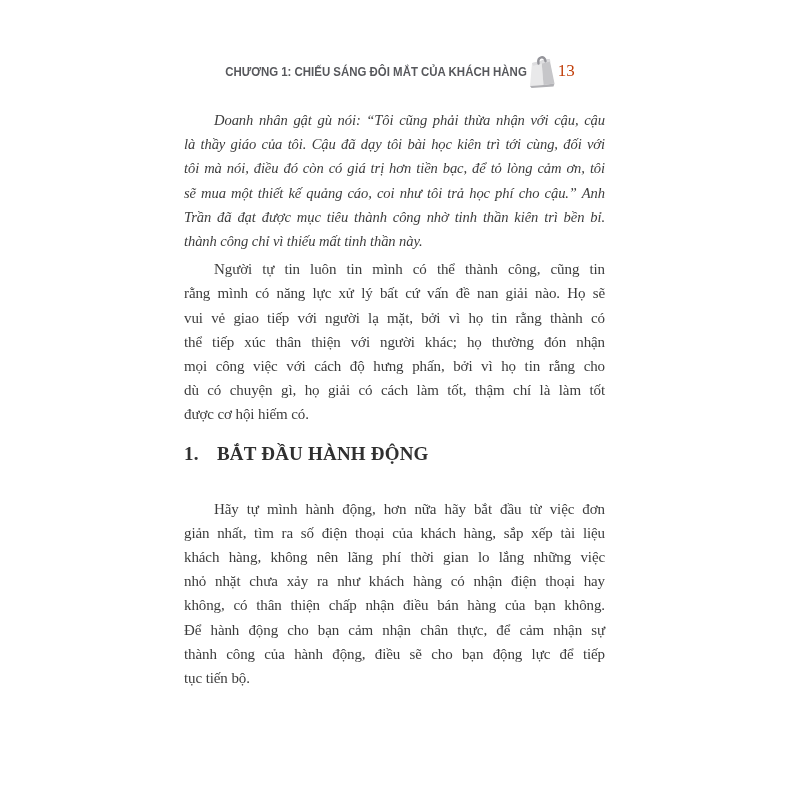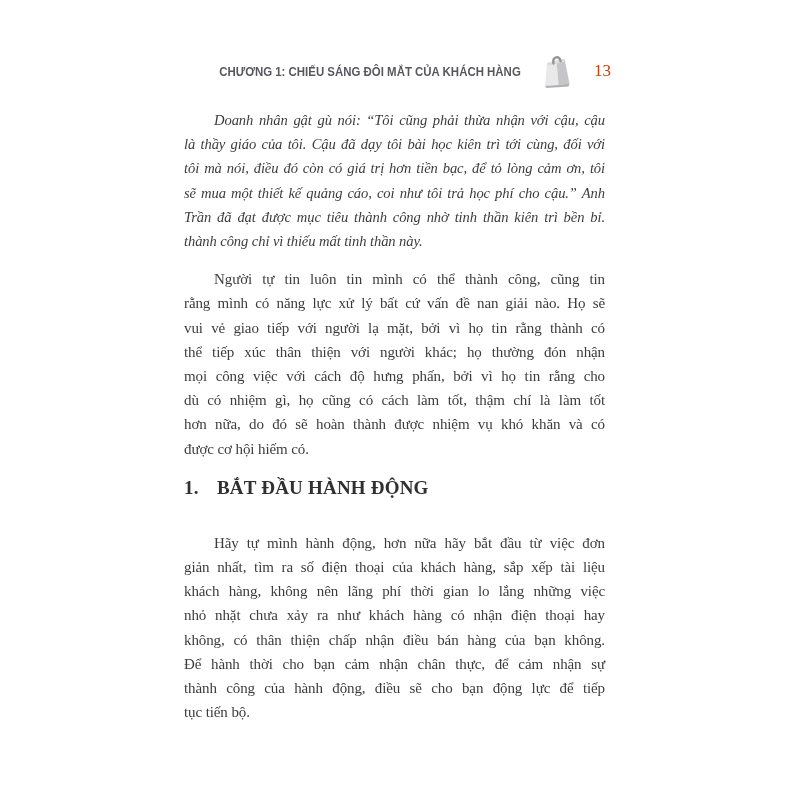--- a/index.html
+++ b/index.html
@@ -14,22 +14,22 @@
   .content {
     position: absolute;
     left: 184px;
     top: 52px;
     width: 421px;
   }
   
   .running-header {
     display: flex;
     align-items: center;
-    justify-content: center;
-    gap: 21px;
+    justify-content: flex-start;
+    gap: 0;
     height: 38px;
   }
   .chapter-title {
     font-family: "Liberation Sans", sans-serif;
     font-weight: 700;
     font-size: 13px;
     color: #57585c;
     letter-spacing: 0px;
     white-space: nowrap;
     transform: scaleX(0.88);
@@ -51,21 +51,21 @@
   }
   .para .line {
     text-align: justify;
     text-align-last: justify;
     white-space: nowrap;
   }
   .para .line.first { padding-left: 30px; }
   .para .line.para-end { text-align-last: left; }
   .para.italic { font-style: italic; font-size: 14.6px; }
   .para1 { margin-top: 18px; }
-  .para2 { margin-top: 14px; }
+  .para2 { margin-top: 4px; }
   .para3 { margin-top: 28px; }
   
   .section-heading {
     margin-top: 16px;
     display: flex;
     align-items: baseline;
     font-weight: 700;
     font-size: 19px;
     color: #303030;
     letter-spacing: 0.2px;
@@ -102,35 +102,34 @@
       <div class="line">Trần đã đạt được mục tiêu thành công nhờ tinh thần kiên trì bền bỉ.</div>
       <div class="line para-end">thành công chỉ vì thiếu mất tinh thần này.</div>
     </div>
 
     <div class="para para2">
       <div class="line first">Người tự tin luôn tin mình có thể thành công, cũng tin</div>
       <div class="line">rằng mình có năng lực xử lý bất cứ vấn đề nan giải nào. Họ sẽ</div>
       <div class="line">vui vẻ giao tiếp với người lạ mặt, bởi vì họ tin rằng thành có</div>
       <div class="line">thể tiếp xúc thân thiện với người khác; họ thường đón nhận</div>
       <div class="line">mọi công việc với cách độ hưng phấn, bởi vì họ tin rằng cho</div>
-      <div class="line">dù có nhiệm gì, họ cũng có cách làm tốt, thậm chí là làm tốt</div>
-      <div class="line">hơn nữa, do đó sẽ hoàn thành được nhiệm vụ khó khăn và có</div>
+      <div class="line">dù có chuyện gì, họ giải có cách làm tốt, thậm chí là làm tốt</div>
       <div class="line para-end">được cơ hội hiếm có.</div>
     </div>
 
     <div class="section-heading">
       <span class="section-number">1.</span>
       <span class="section-title">BẮT ĐẦU HÀNH ĐỘNG</span>
     </div>
 
     <div class="para para3">
       <div class="line first">Hãy tự mình hành động, hơn nữa hãy bắt đầu từ việc đơn</div>
       <div class="line">giản nhất, tìm ra số điện thoại của khách hàng, sắp xếp tài liệu</div>
       <div class="line">khách hàng, không nên lãng phí thời gian lo lắng những việc</div>
       <div class="line">nhỏ nhặt chưa xảy ra như khách hàng có nhận điện thoại hay</div>
       <div class="line">không, có thân thiện chấp nhận điều bán hàng của bạn không.</div>
-      <div class="line">Để hành thời cho bạn cảm nhận chân thực, để cảm nhận sự</div>
+      <div class="line">Để hành động cho bạn cảm nhận chân thực, để cảm nhận sự</div>
       <div class="line">thành công của hành động, điều sẽ cho bạn động lực để tiếp</div>
       <div class="line para-end">tục tiến bộ.</div>
     </div>
 
   </div>
 </div>
 
 </body></html>

